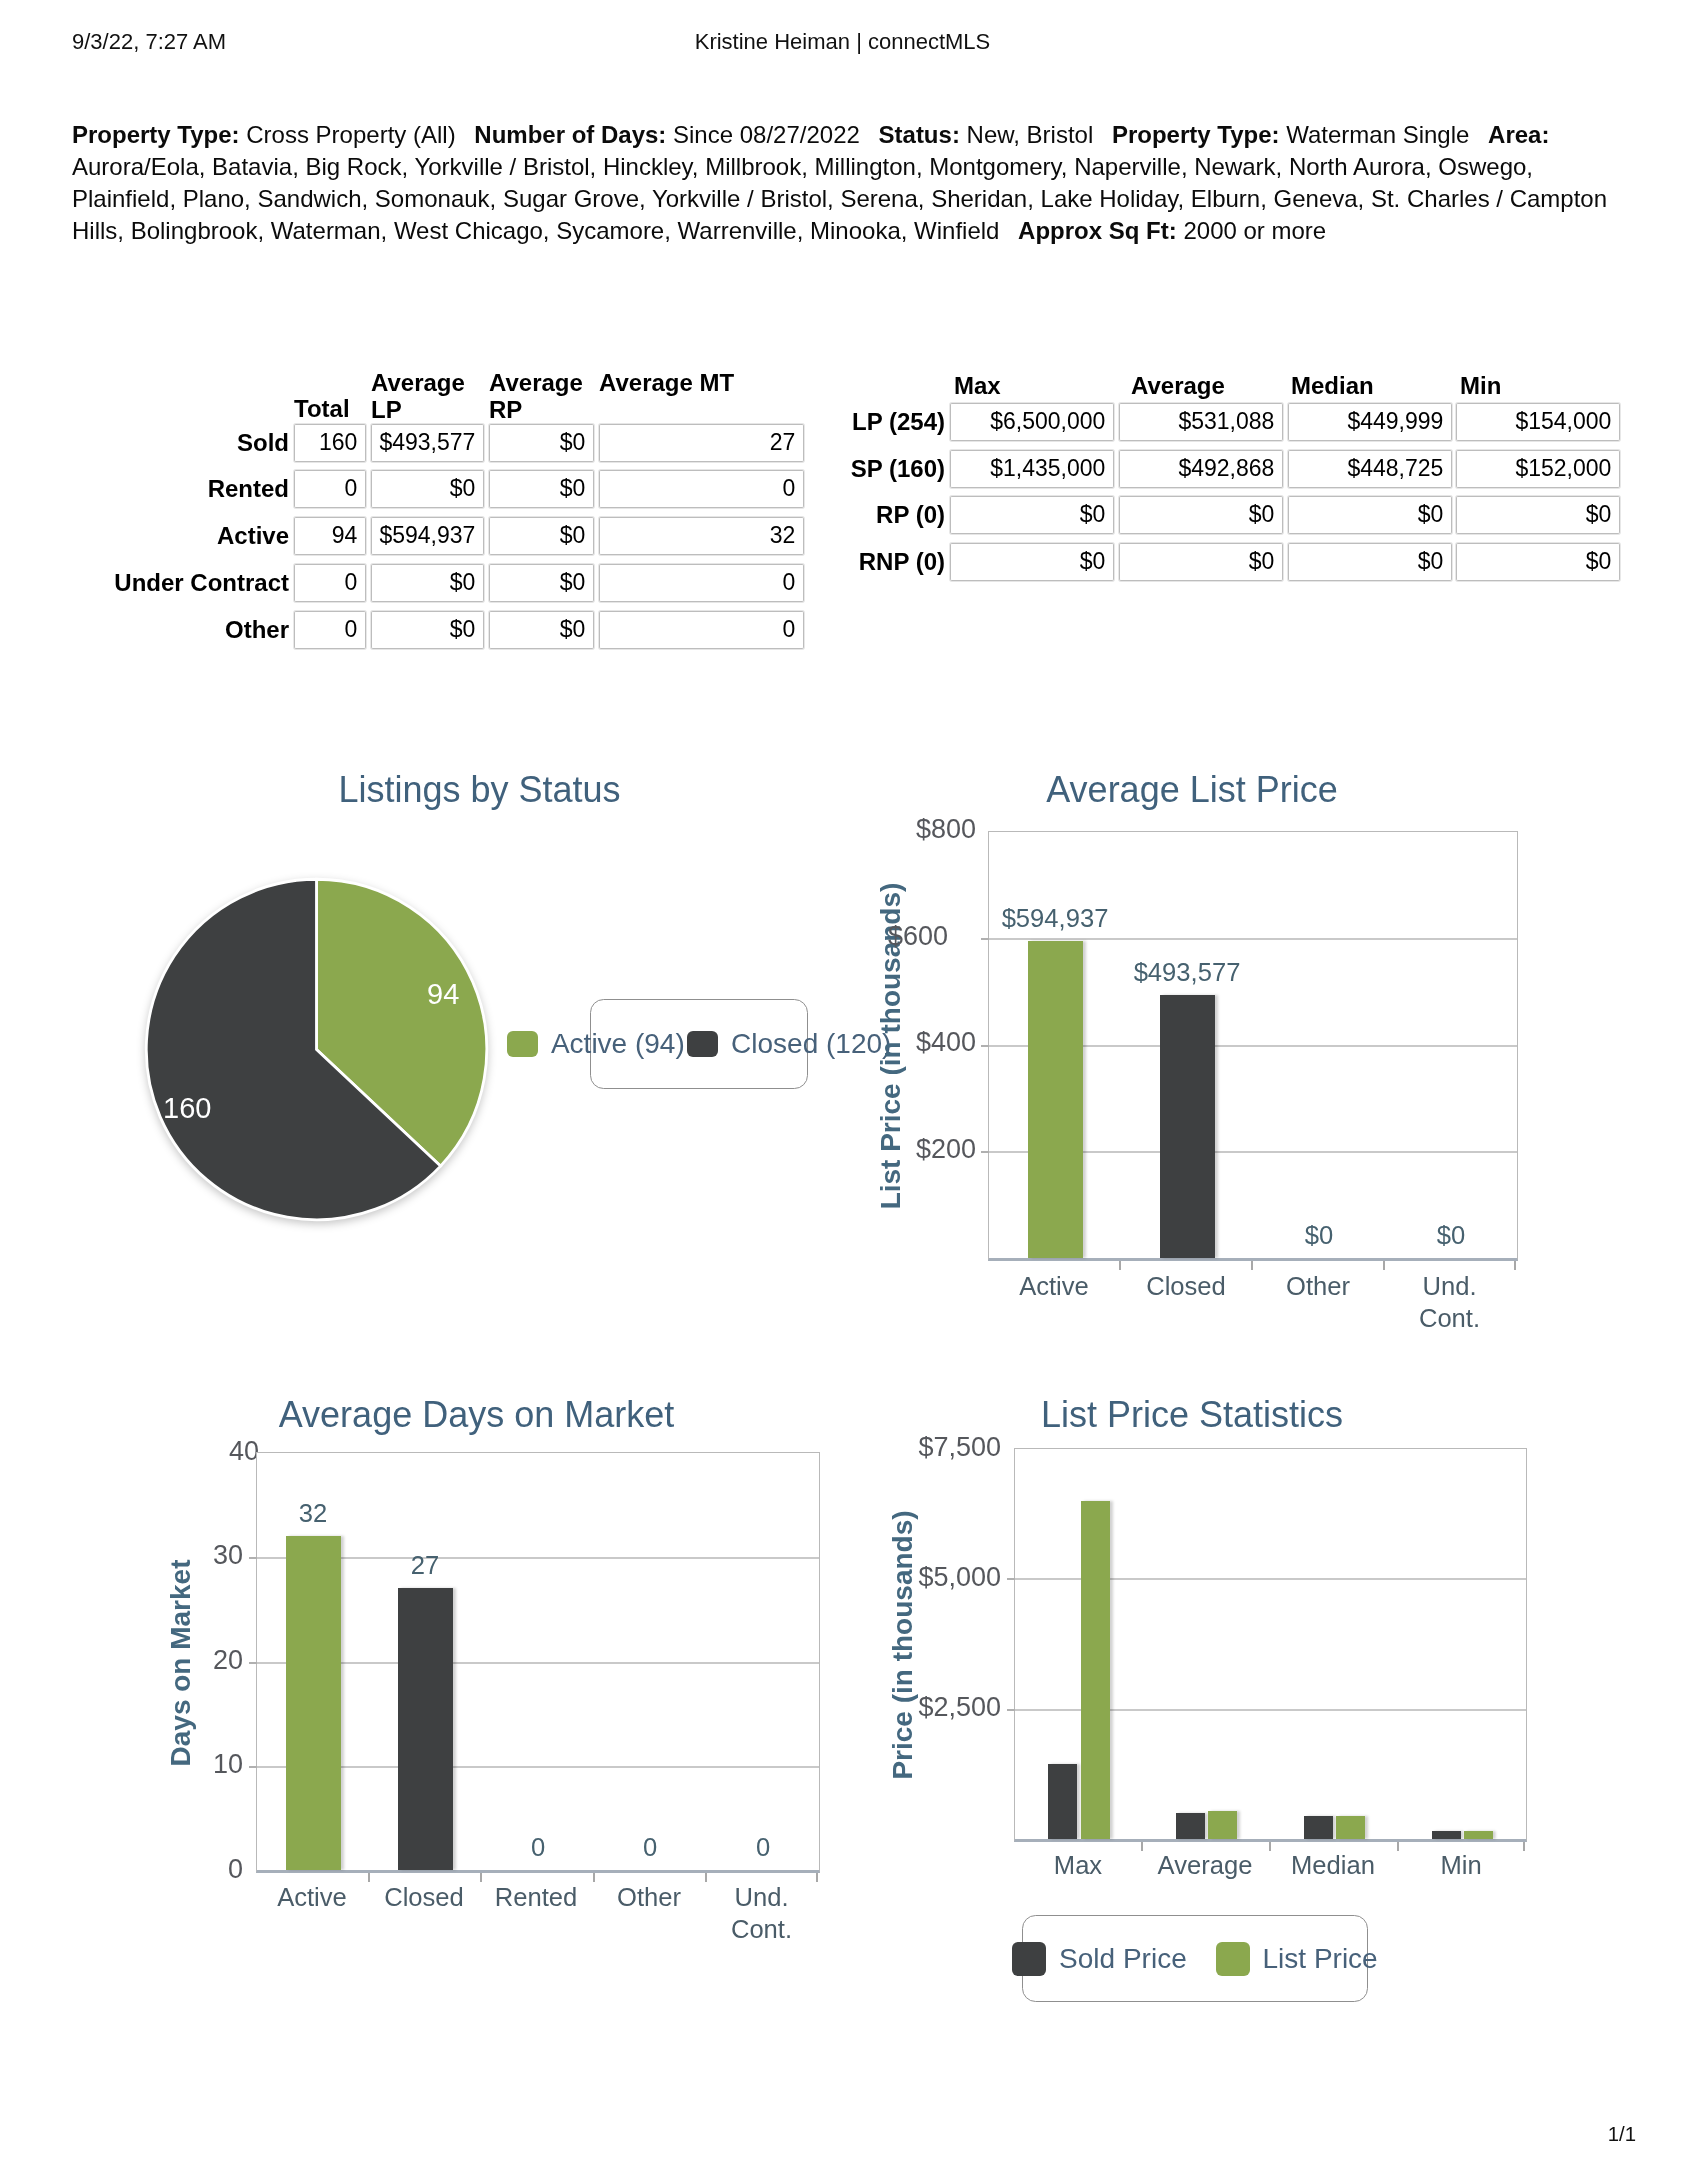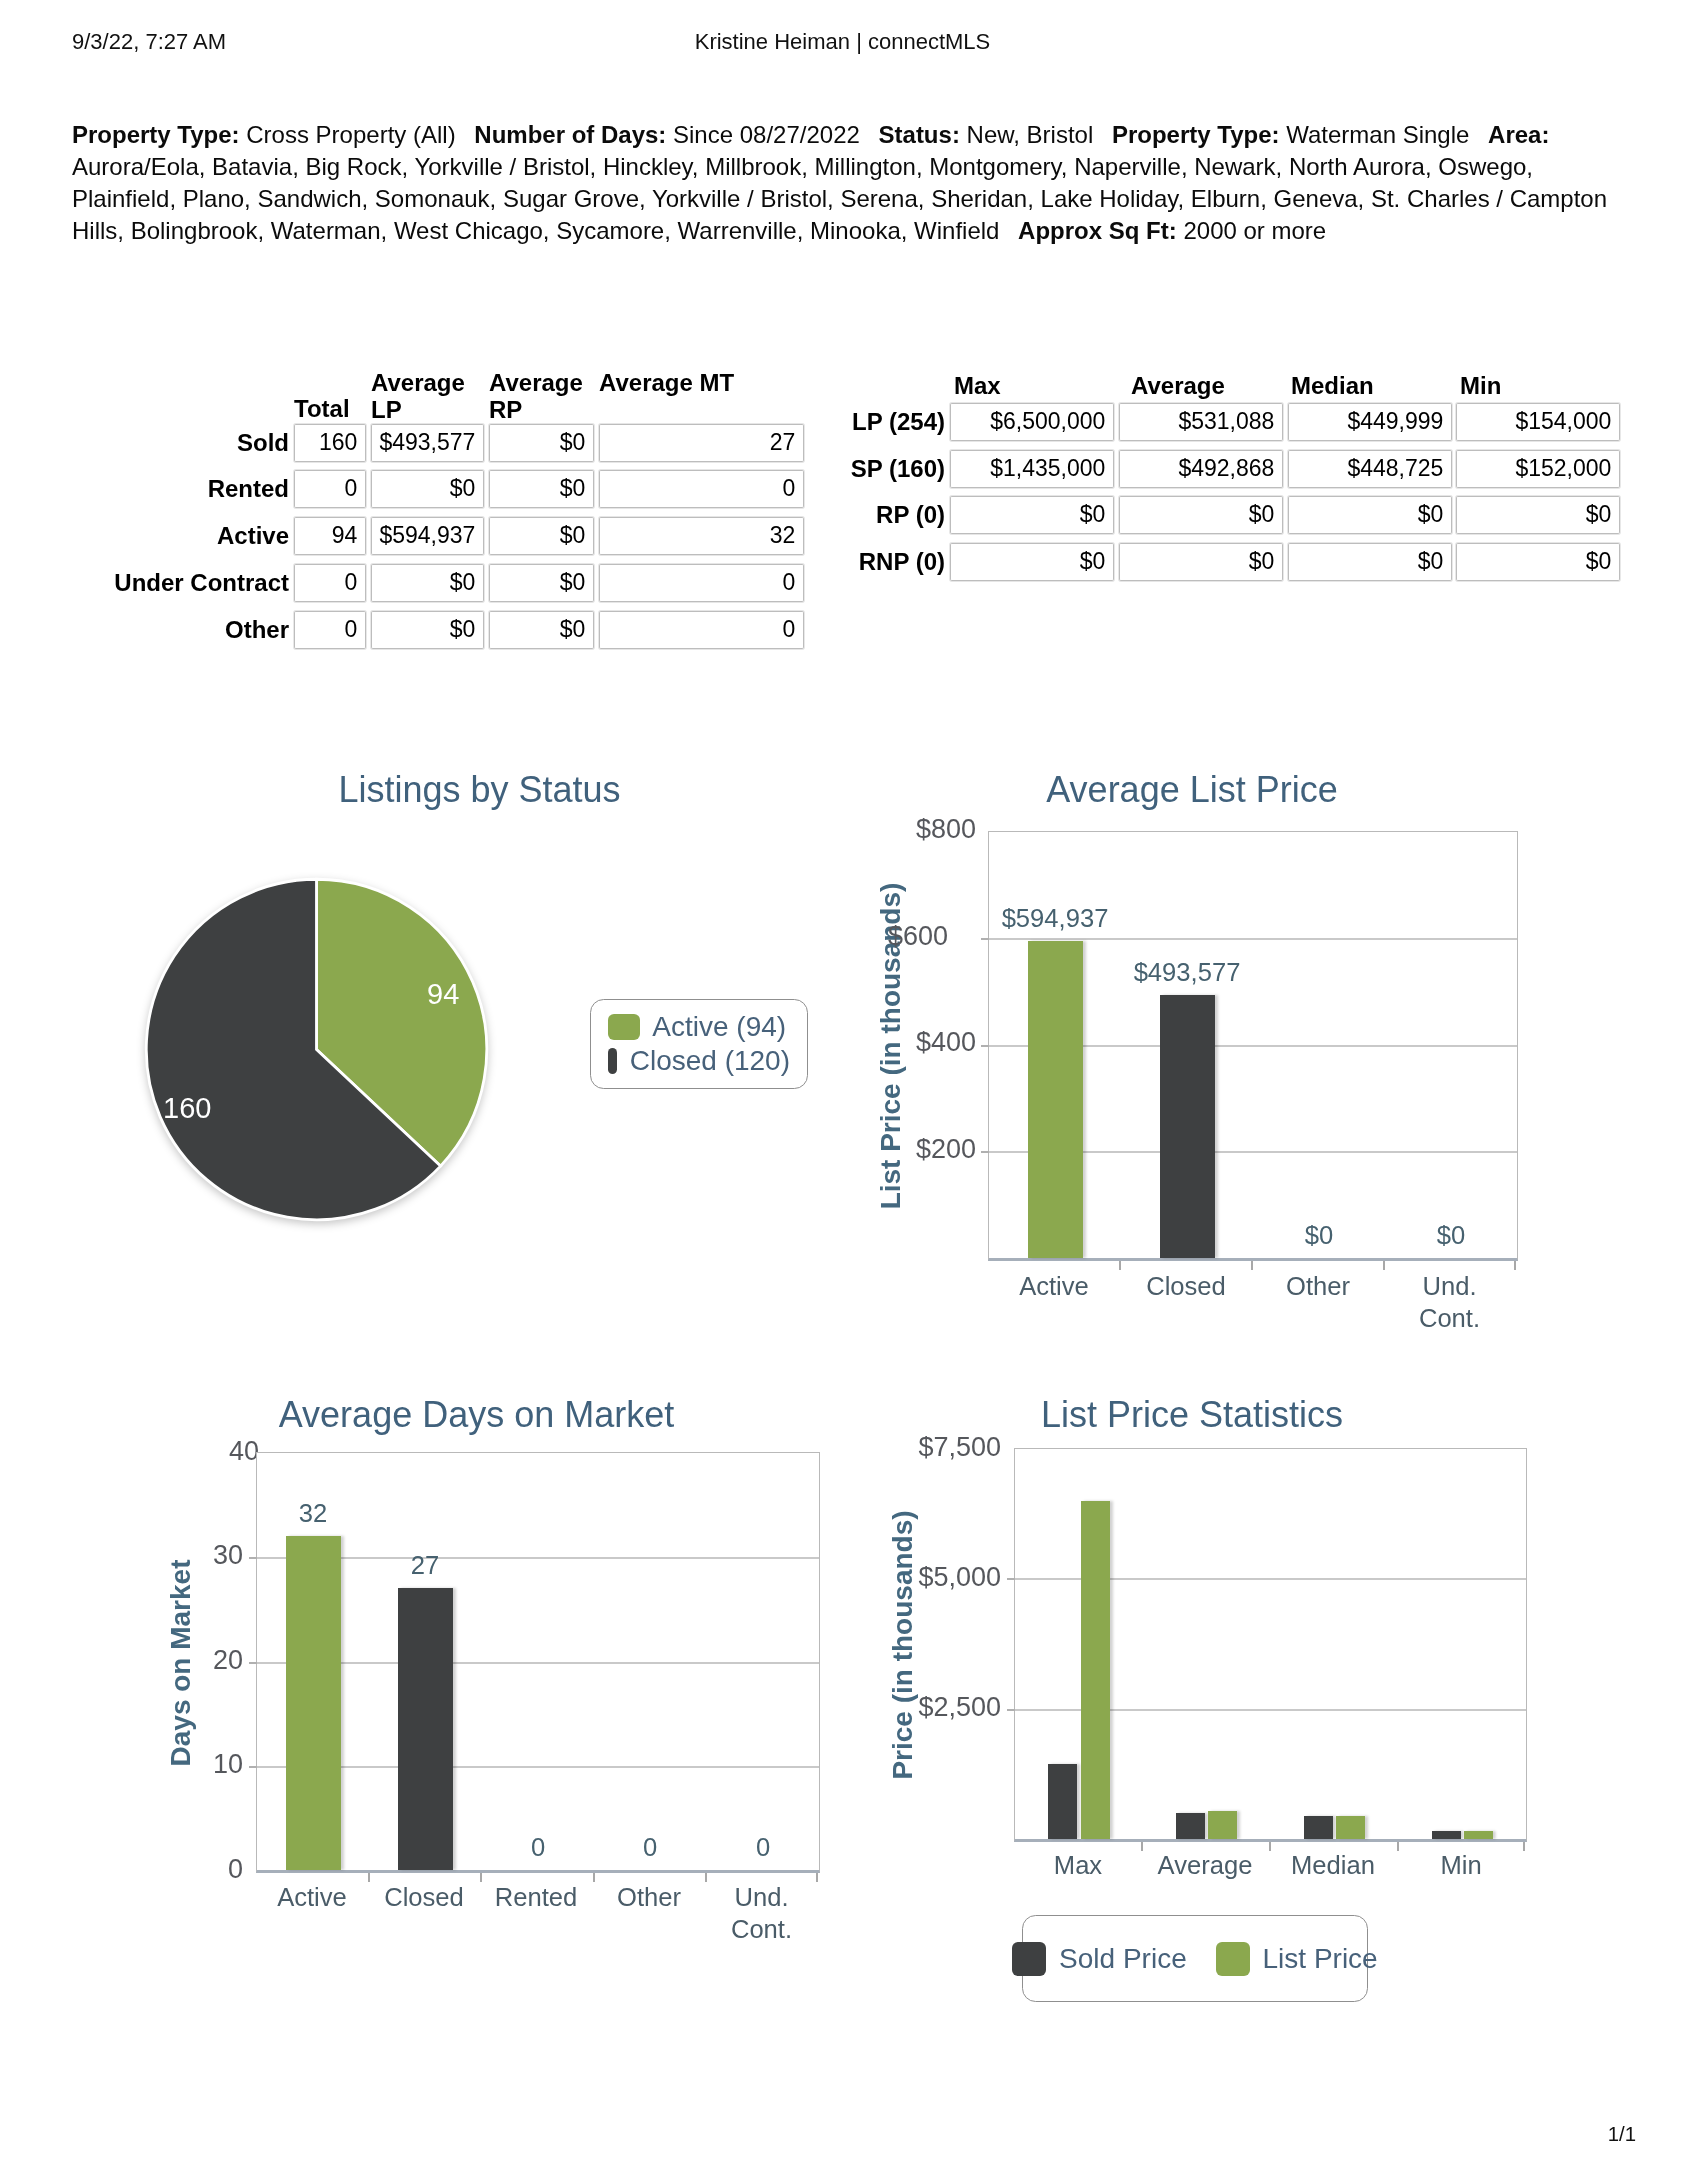--- a/index.html
+++ b/index.html
@@ -35,21 +35,21 @@
   .ytick{font-size:27px;color:#55575c;text-align:right;white-space:nowrap;}
   .xcat{font-size:25.6px;color:#4a5c68;text-align:center;line-height:31.5px;}
   .ylab{font-size:28px;font-weight:bold;color:#44687f;text-align:center;transform:rotate(-90deg);white-space:nowrap;}
 
   
   .pie-wrap svg{width:100%;height:100%;filter:drop-shadow(0.9px 3.4px 4.3px rgba(0,0,0,0.22));}
   .pie-label{position:absolute;color:#fff;font-size:29px;z-index:3;}
 
   
   .legend{position:absolute;background:#fff;border:1.7px solid #8f8f8f;border-radius:13.6px;box-sizing:border-box;}
-  .legend-v{display:flex;flex-direction:column;justify-content:center;gap:2px;padding:10.2px 17px;}
+  .legend-v{display:flex;flex-direction:row;justify-content:center;gap:2px;padding:10.2px 17px;}
   .legend-h{display:flex;flex-direction:row;align-items:center;justify-content:center;gap:29px;}
   .li{display:flex;align-items:center;gap:12.8px;}
   .sw{display:inline-block;border-radius:6px;}
   .sw-s{width:31.5px;height:25.6px;}
   .sw-l{width:34px;height:34px;}
   .ltext{font-size:28px;color:#47617a;white-space:nowrap;}
 </style>
 </head>
 <body>
 

